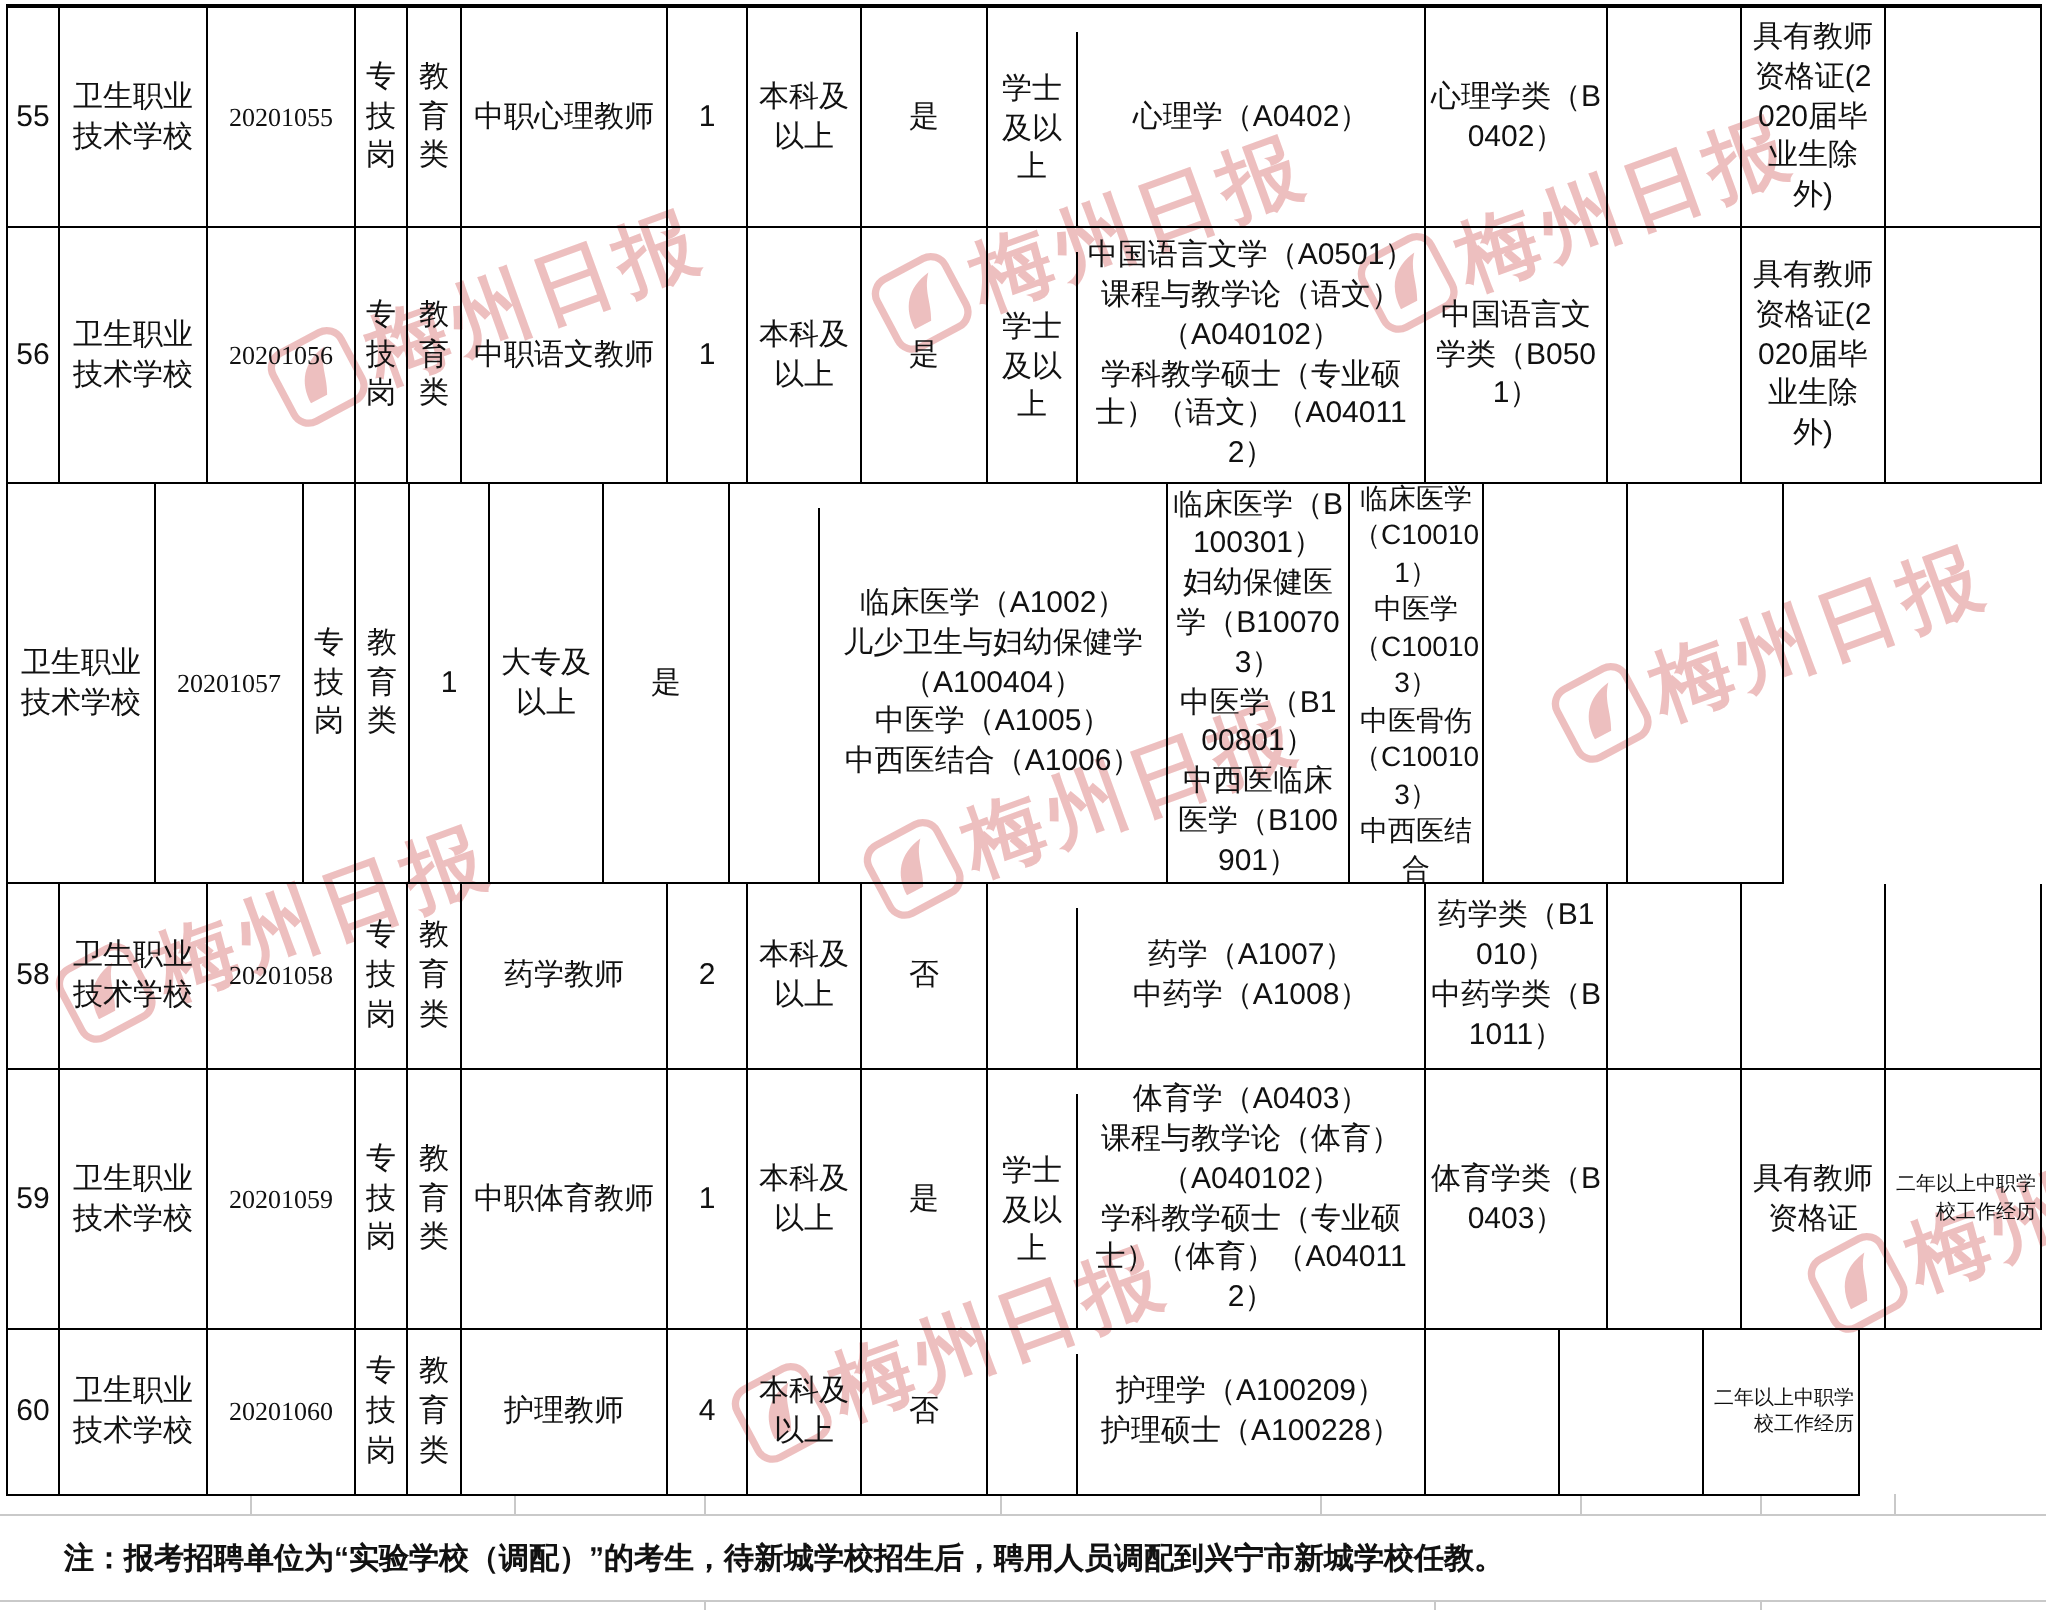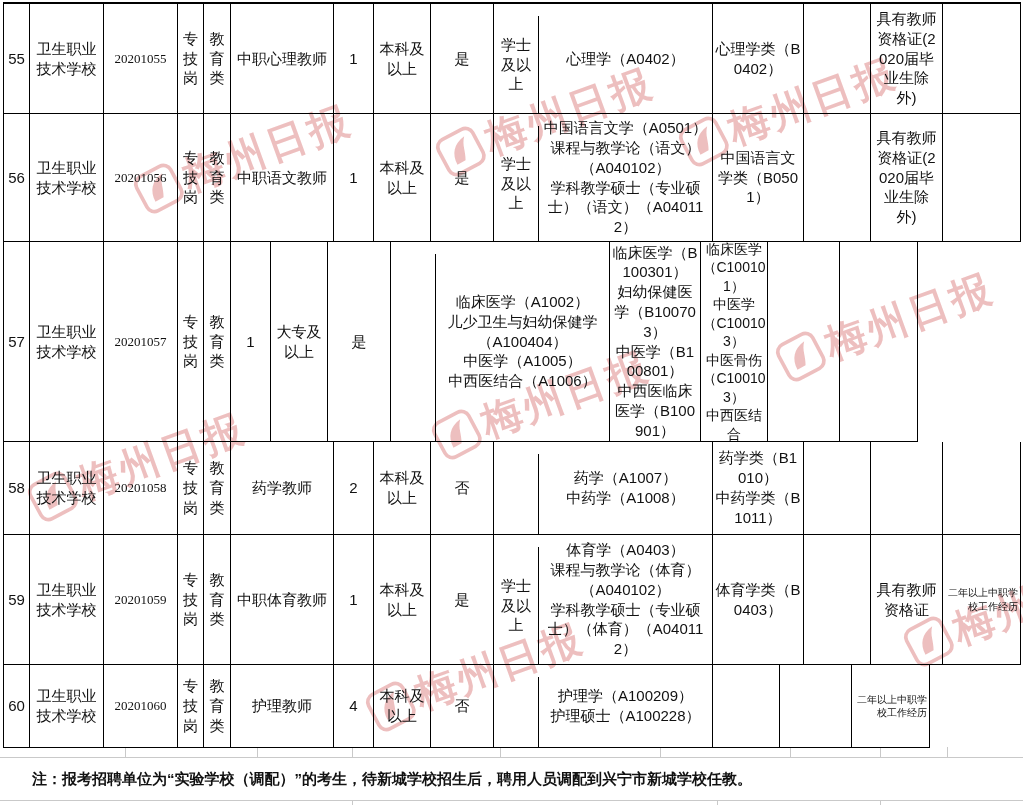--- a/index.html
+++ b/index.html
@@ -155,21 +155,20 @@
     <div class="cell c10">学士及以上</div>
     <div class="cell c11">中国语言文学（A0501）
 课程与教学论（语文）（A040102）
 学科教学硕士（专业硕士）（语文）（A040112）</div>
     <div class="cell c12">中国语言文学类（B0501）</div>
     <div class="cell c13"></div>
     <div class="cell c14">具有教师资格证(2020届毕业生除外)</div>
     <div class="cell c15"></div>
   </div>
       <div class="row r2">
-    <div class="cell c1">57</div>
     <div class="cell c2">卫生职业技术学校</div>
     <div class="cell c3">20201057</div>
     <div class="cell c4">专技岗</div>
     <div class="cell c5">教育类</div>
     <div class="cell c7">1</div>
     <div class="cell c8">大专及以上</div>
     <div class="cell c9">是</div>
     <div class="cell c10"></div>
     <div class="cell c11">临床医学（A1002）
 儿少卫生与妇幼保健学（A100404）

